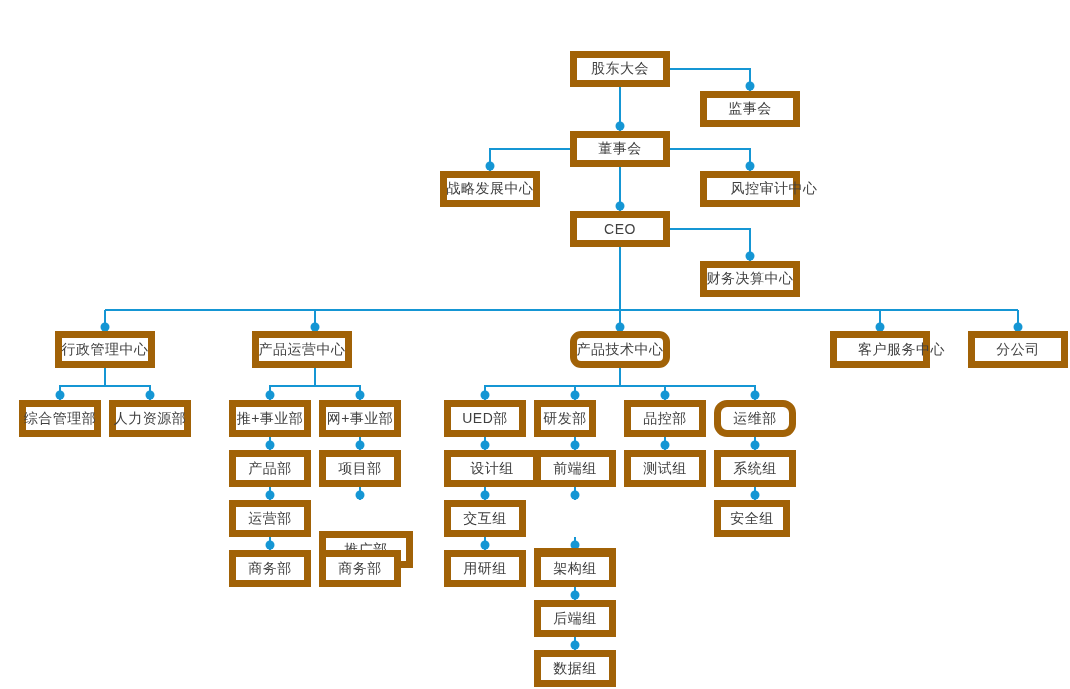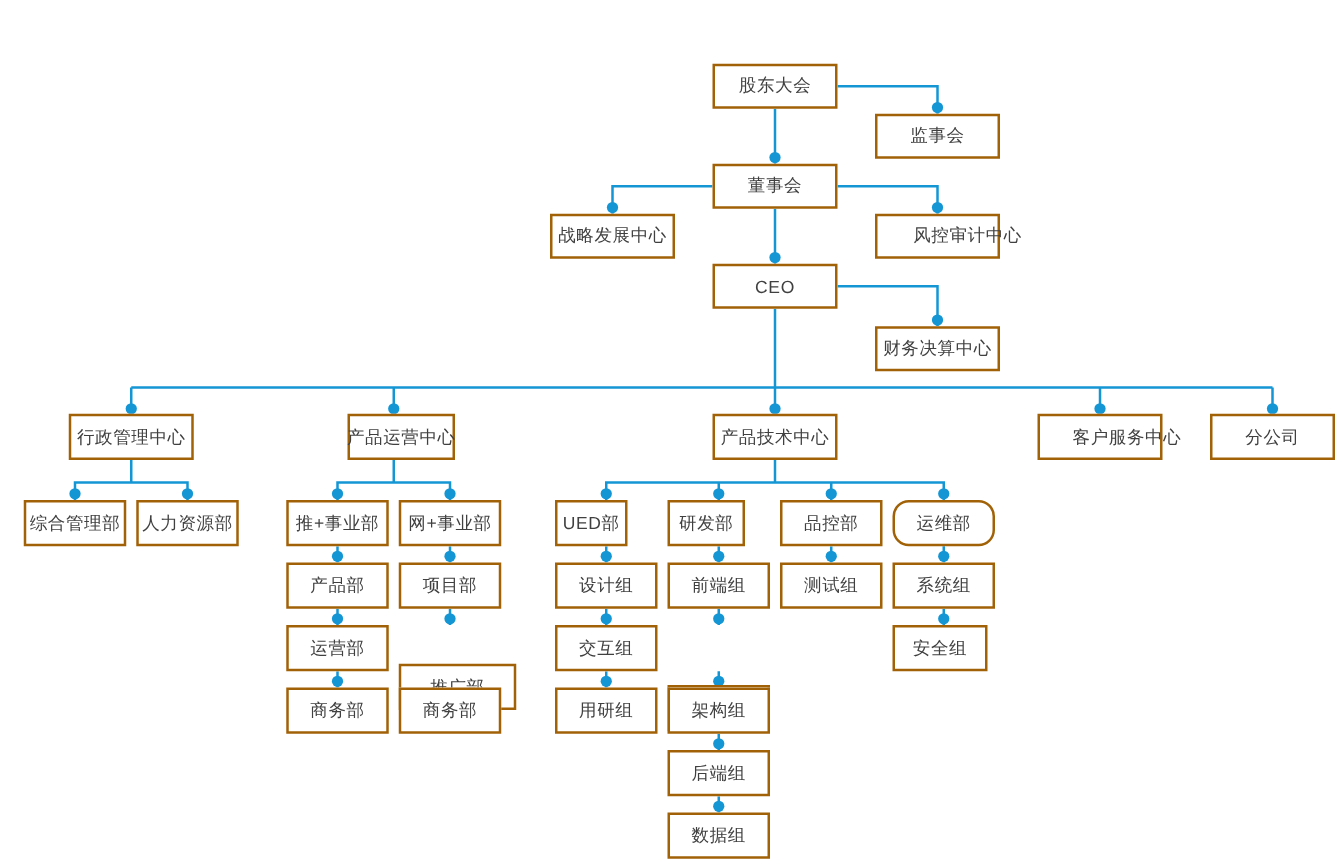--- a/index.html
+++ b/index.html
@@ -17,21 +17,21 @@
   }
   #connector-layer {
     position: absolute;
     left: 0;
     top: 0;
   }
   .org-node {
     position: absolute;
     box-sizing: border-box;
     background: #ffffff;
-    border: 2px solid #a16207;
+    border: 7px solid #a16207;
     display: flex;
     align-items: center;
     justify-content: center;
     font-size: 14px;
     color: #404040;
     letter-spacing: 0.5px;
     white-space: nowrap;
     z-index: 2;
   }
   polyline.connector {
@@ -121,35 +121,35 @@
     </svg>
   <div id="node-layer">
       <div class="org-node" style="left: 570px; top: 51px; width: 100px; height: 36px;">股东大会</div>
       <div class="org-node" style="left: 700px; top: 91px; width: 100px; height: 36px;">监事会</div>
       <div class="org-node" style="left: 570px; top: 131px; width: 100px; height: 36px;">董事会</div>
       <div class="org-node" style="left: 440px; top: 171px; width: 100px; height: 36px;">战略发展中心</div>
       <div class="org-node" style="left: 700px; top: 171px; width: 100px; height: 36px; padding-left: 48px;">风控审计中心</div>
       <div class="org-node" style="left: 570px; top: 211px; width: 100px; height: 36px;">CEO</div>
       <div class="org-node" style="left: 700px; top: 261px; width: 100px; height: 36px;">财务决算中心</div>
       <div class="org-node" style="left: 55px; top: 331px; width: 100px; height: 37px;">行政管理中心</div>
-      <div class="org-node" style="left: 278px; top: 331px; width: 86px; height: 37px;">产品运营中心</div>
-      <div class="org-node" style="left: 570px; top: 331px; width: 100px; height: 37px;">产品技术中心</div>
+      <div class="org-node" style="left: 252px; top: 331px; width: 100px; height: 37px;">产品运营中心</div>
+      <div class="org-node" style="left: 570px; top: 331px; width: 100px; height: 37px; border-radius: 11px;">产品技术中心</div>
       <div class="org-node" style="left: 830px; top: 331px; width: 100px; height: 37px; padding-left: 43px;">客户服务中心</div>
       <div class="org-node" style="left: 968px; top: 331px; width: 100px; height: 37px;">分公司</div>
       <div class="org-node" style="left: 19px; top: 400px; width: 82px; height: 37px;">综合管理部</div>
       <div class="org-node" style="left: 109px; top: 400px; width: 82px; height: 37px;">人力资源部</div>
       <div class="org-node" style="left: 229px; top: 400px; width: 82px; height: 37px;">推+事业部</div>
       <div class="org-node" style="left: 319px; top: 400px; width: 82px; height: 37px;">网+事业部</div>
-      <div class="org-node" style="left: 444px; top: 400px; width: 58px; height: 37px;">UED部</div>
+      <div class="org-node" style="left: 444px; top: 400px; width: 82px; height: 37px;">UED部</div>
       <div class="org-node" style="left: 534px; top: 400px; width: 62px; height: 37px;">研发部</div>
       <div class="org-node" style="left: 624px; top: 400px; width: 82px; height: 37px;">品控部</div>
       <div class="org-node" style="left: 714px; top: 400px; width: 82px; height: 37px; border-radius: 13px;">运维部</div>
       <div class="org-node" style="left: 229px; top: 450px; width: 82px; height: 37px;">产品部</div>
       <div class="org-node" style="left: 319px; top: 450px; width: 82px; height: 37px;">项目部</div>
-      <div class="org-node" style="left: 444px; top: 450px; width: 82px; height: 37px;">设计组</div>
+      <div class="org-node" style="left: 444px; top: 450px; width: 96px; height: 37px;">设计组</div>
       <div class="org-node" style="left: 534px; top: 450px; width: 82px; height: 37px;">前端组</div>
       <div class="org-node" style="left: 624px; top: 450px; width: 82px; height: 37px;">测试组</div>
       <div class="org-node" style="left: 714px; top: 450px; width: 82px; height: 37px;">系统组</div>
       <div class="org-node" style="left: 229px; top: 500px; width: 82px; height: 37px;">运营部</div>
       <div class="org-node" style="left: 319px; top: 500px; width: 94px; height: 37px; margin-top: 31px;">推广部</div>
       <div class="org-node" style="left: 444px; top: 500px; width: 82px; height: 37px;">交互组</div>
       <div class="org-node" style="left: 534px; top: 500px; width: 82px; height: 37px; margin-top: 48px;">移动组</div>
       <div class="org-node" style="left: 714px; top: 500px; width: 76px; height: 37px;">安全组</div>
       <div class="org-node" style="left: 229px; top: 550px; width: 82px; height: 37px;">商务部</div>
       <div class="org-node" style="left: 319px; top: 550px; width: 82px; height: 37px;">商务部</div>

